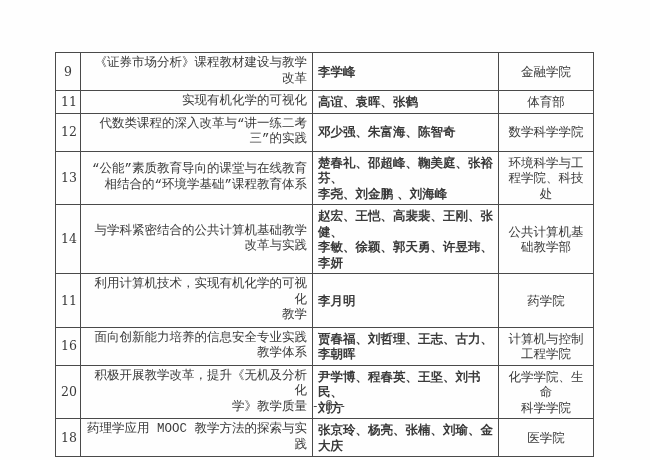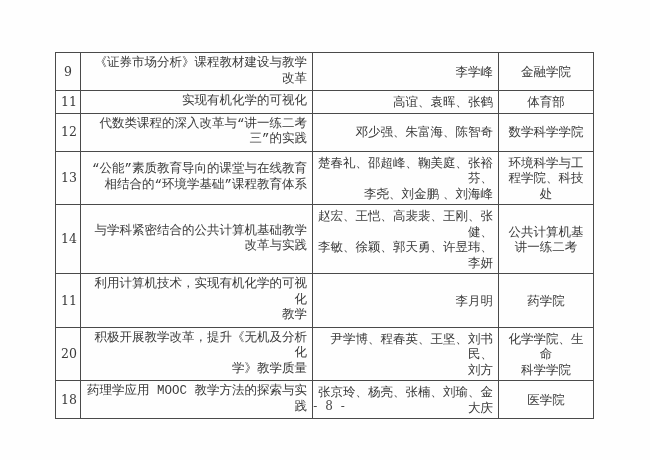--- a/index.html
+++ b/index.html
@@ -31,21 +31,21 @@
     padding: 3px 5px;
     vertical-align: middle;
     white-space: pre-wrap;
     overflow: hidden;
   }
   td.cell-no {
     text-align: center;
     padding: 3px 1px;
   }
   td.cell-title { text-align: right; font-family: Liberation Mono, monospace; }
-  td.cell-names { text-align: right; }
+  td.cell-names { text-align: left; font-weight: bold; }
   td.cell-college { text-align: center; }
   .footer {
     position: absolute;
     left: 0;
     top: 399px;
     width: 660px;
     text-align: center;
     font-size: 12px;
     letter-spacing: 2px;
     color: #4a4a4a;
@@ -91,28 +91,36 @@
           <td class="cell-college">环境科学与工
 程学院、科技处</td>
         </tr>
         <tr>
           <td class="cell-no">14</td>
           <td class="cell-title">与学科紧密结合的公共计算机基础教学
 改革与实践</td>
           <td class="cell-names">赵宏、王恺、高裴裴、王刚、张健、
 李敏、徐颖、郭天勇、许昱玮、李妍</td>
           <td class="cell-college">公共计算机基
-讲一练二考</td>
+础教学部</td>
         </tr>
         <tr>
           <td class="cell-no">11</td>
           <td class="cell-title">利用计算机技术，实现有机化学的可视化
 教学</td>
           <td class="cell-names">李月明</td>
           <td class="cell-college">药学院</td>
+        </tr>
+        <tr>
+          <td class="cell-no">16</td>
+          <td class="cell-title">面向创新能力培养的信息安全专业实践
+教学体系</td>
+          <td class="cell-names">贾春福、刘哲理、王志、古力、李朝晖</td>
+          <td class="cell-college">计算机与控制
+工程学院</td>
         </tr>
         <tr>
           <td class="cell-no">20</td>
           <td class="cell-title">积极开展教学改革，提升《无机及分析化
 学》教学质量</td>
           <td class="cell-names">尹学博、程春英、王坚、刘书民、
 刘方</td>
           <td class="cell-college">化学学院、生命
 科学学院</td>
         </tr>

